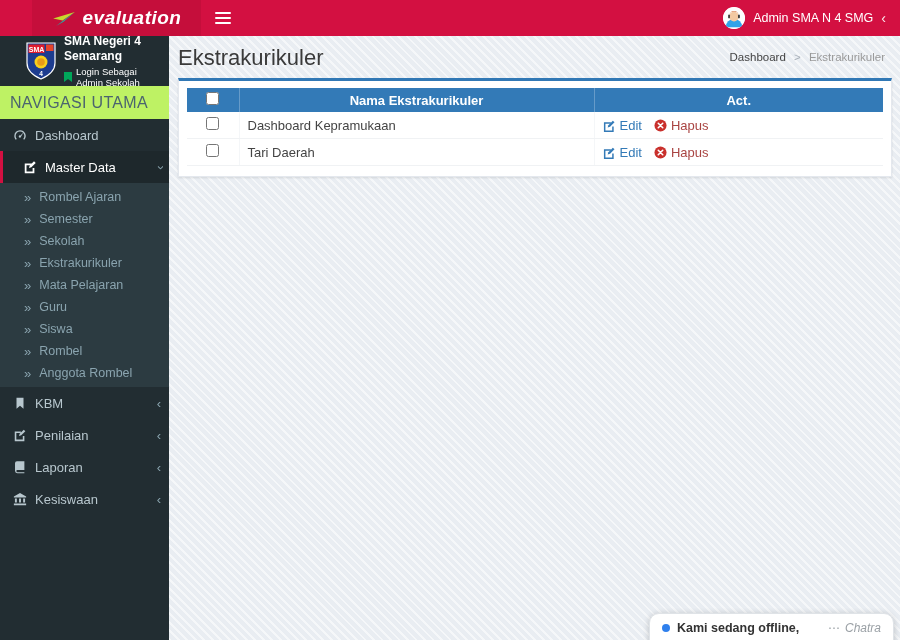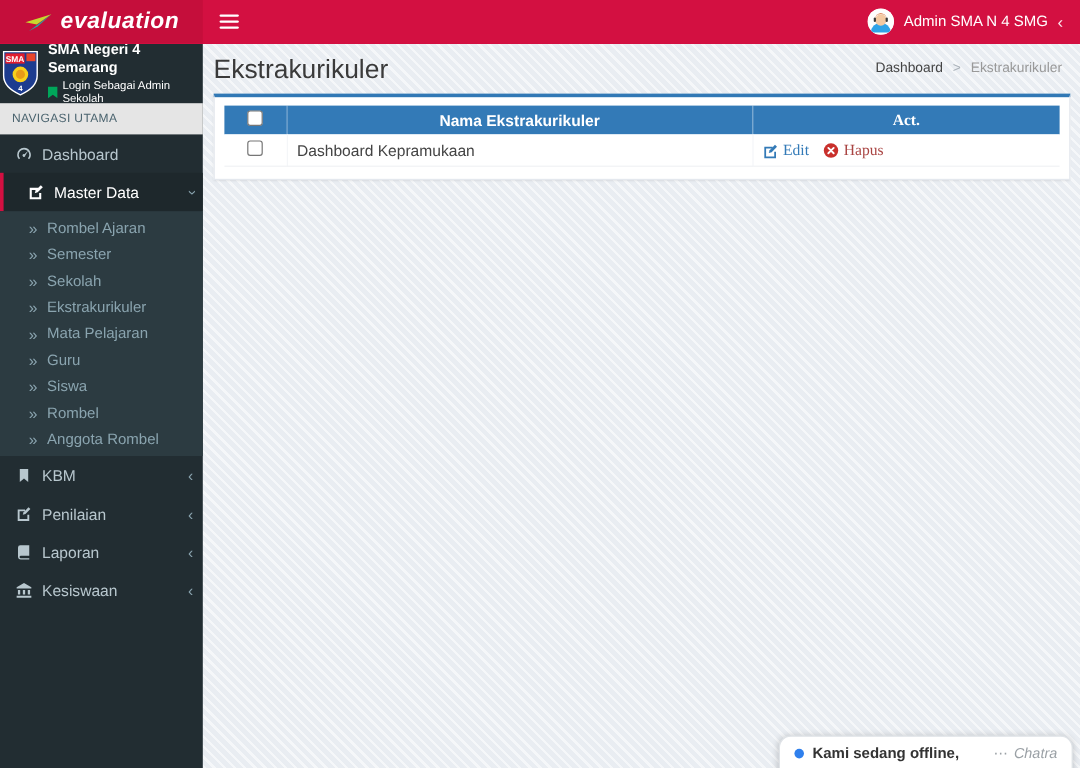--- a/index.html
+++ b/index.html
@@ -3,37 +3,37 @@
 <meta charset="utf-8">
 <style>
   * { margin:0; padding:0; box-sizing:border-box; }
   html,body { width:900px; height:640px; overflow:hidden;
     font-family:"Liberation Sans", sans-serif; font-size:13px; color:#444; background:#ecf0f5; }
 
   
   .navbar { position:fixed; top:0; left:0; right:0; height:36px; background:#d31041;
     display:flex; align-items:stretch; z-index:50; }
   .logo { width:169px; background:#c50e3b; color:#fff; display:flex; align-items:center;
-    justify-content:center; gap:6px; }
+    justify-content:center; gap:6px;margin-left:32px; }
   .logo-text { font-style:italic; font-weight:bold; font-size:19px; letter-spacing:.5px; }
   .hamburger { width:44px; display:flex; flex-direction:column; align-items:center;
     justify-content:center; gap:3px; cursor:pointer; }
   .hamburger i { width:16px; height:2px; background:#fff; border-radius:1px; }
   .nav-user { margin-left:auto; display:flex; align-items:center; gap:8px; padding:0 14px;
     color:#fff; font-size:12.5px; cursor:pointer;justify-content:flex-end; }
   .avatar { width:22px; height:22px; border-radius:50%; overflow:hidden; background:#fff;
     display:inline-flex; }
   .user-caret { font-size:14px; line-height:1; opacity:.9; }
 
   
   .sidebar { position:fixed; top:36px; left:0; bottom:0; width:169px; background:#222d32; z-index:40; }
-  .user-panel { display:flex; align-items:center; gap:8px; padding:7px 2px; height:50px; }
+  .user-panel { display:flex; align-items:center; gap:8px; padding:7px 26px; height:50px; }
   .school-name { color:#fff; font-size:12px; font-weight:bold; line-height:1.25; }
   .login-as { display:flex; align-items:center; gap:4px; color:#fff; font-size:9.5px; margin-top:2px; }
-  .nav-header { background:#e5e5e5; color:#4b646f; font-size:10px; padding:8px 10px 7px;
+  .nav-header { background:#bef264; color:#4b646f; font-size:16px; padding:8px 10px 7px;
     letter-spacing:.3px; }
   .menu-item { display:flex; align-items:center; gap:8px; padding:0 8px 0 10px; height:32px;
     color:#b8c7ce; border-left:3px solid transparent; cursor:pointer; font-size:13px; }
   .menu-item svg { flex:0 0 auto; }
   .menu-item.active { background:#1e282c; color:#fff; border-left-color:#d31041;padding-left:20px; }
   .menu-caret { margin-left:auto; font-size:13px; line-height:1; color:#8aa4af; }
   .caret-down { display:inline-block; transform:rotate(-90deg); }
   .submenu { background:#2c3b41; padding:3px 0; }
   .submenu-item { display:flex; align-items:center; gap:8px; padding:0 10px 0 24px; height:22px;
     color:#8aa4af; font-size:12.5px; cursor:pointer; }
@@ -66,21 +66,21 @@
     font-weight:bold; color:#333; cursor:pointer; font-family:inherit; }
 
   table.data { width:100%; border-collapse:collapse; font-size:13px; }
   table.data th { background:#337ab7; color:#fff; font-weight:bold; padding:4px 6px;
     border-right:1px solid rgba(255,255,255,.25); text-align:center; }
   table.data th:last-child { border-right:none; }
   table.data td { background:#fff; padding:5px 8px; border-bottom:1px solid #f0f2f4;
     border-right:1px solid #f4f6f8; color:#444; }
   table.data td:last-child { border-right:none; }
   .col-check { width:52px; text-align:center; }
-  .col-act { width:256px;font-family:Liberation Serif, serif; }
+  .col-act { width:289px; }
   td.col-check { text-align:center; }
   .actions { display:flex; align-items:flex-end; gap:12px; }
   .link-edit { display:inline-flex; align-items:center; gap:4px; color:#337ab7;
     text-decoration:none; cursor:pointer; }
   .link-del { display:inline-flex; align-items:center; gap:4px; color:#a94442;
     text-decoration:none; cursor:pointer; }
   input[type="checkbox"] { width:13px; height:13px; cursor:pointer; }
 
   .spacer { flex:1; }
 
@@ -307,20 +307,46 @@
                   <svg width="13" height="13" viewBox="0 0 14 14">
                     <circle cx="7" cy="7" r="6.5" fill="#c9302c"></circle>
                     <path d="M4.6 4.6l4.8 4.8M9.4 4.6L4.6 9.4" stroke="#fff" stroke-width="1.7" stroke-linecap="round"></path>
                   </svg>
                 </span>
                 <span>Hapus</span>
               </a>
             </span>
           </td>
         </tr>
+        <tr>
+          <td class="col-check"><input type="checkbox" style=""></td>
+          <td>Tari Daerah</td>
+          <td class="col-act">
+            <span class="actions">
+              <a class="link-edit">
+                <span style="display:inline-flex;">
+                  <svg width="13" height="13" viewBox="0 0 14 14" fill="#337ab7">
+                    <path d="M1 3.5h7.5v1.6H2.6v7.3h7.3V8H11.5v6H1z"></path>
+                    <path d="M5 9.2l.8-2.6 4.8-4.8 1.8 1.8-4.8 4.8z"></path>
+                  </svg>
+                </span>
+                <span>Edit</span>
+              </a>
+              <a class="link-del">
+                <span style="display:inline-flex;">
+                  <svg width="13" height="13" viewBox="0 0 14 14">
+                    <circle cx="7" cy="7" r="6.5" fill="#c9302c"></circle>
+                    <path d="M4.6 4.6l4.8 4.8M9.4 4.6L4.6 9.4" stroke="#fff" stroke-width="1.7" stroke-linecap="round"></path>
+                  </svg>
+                </span>
+                <span>Hapus</span>
+              </a>
+            </span>
+          </td>
+        </tr>
       </tbody>
     </table>
   </div>
 
   <div class="spacer"></div>
 
 </div>
 
 <div class="chat-widget">
   <span class="chat-left">

